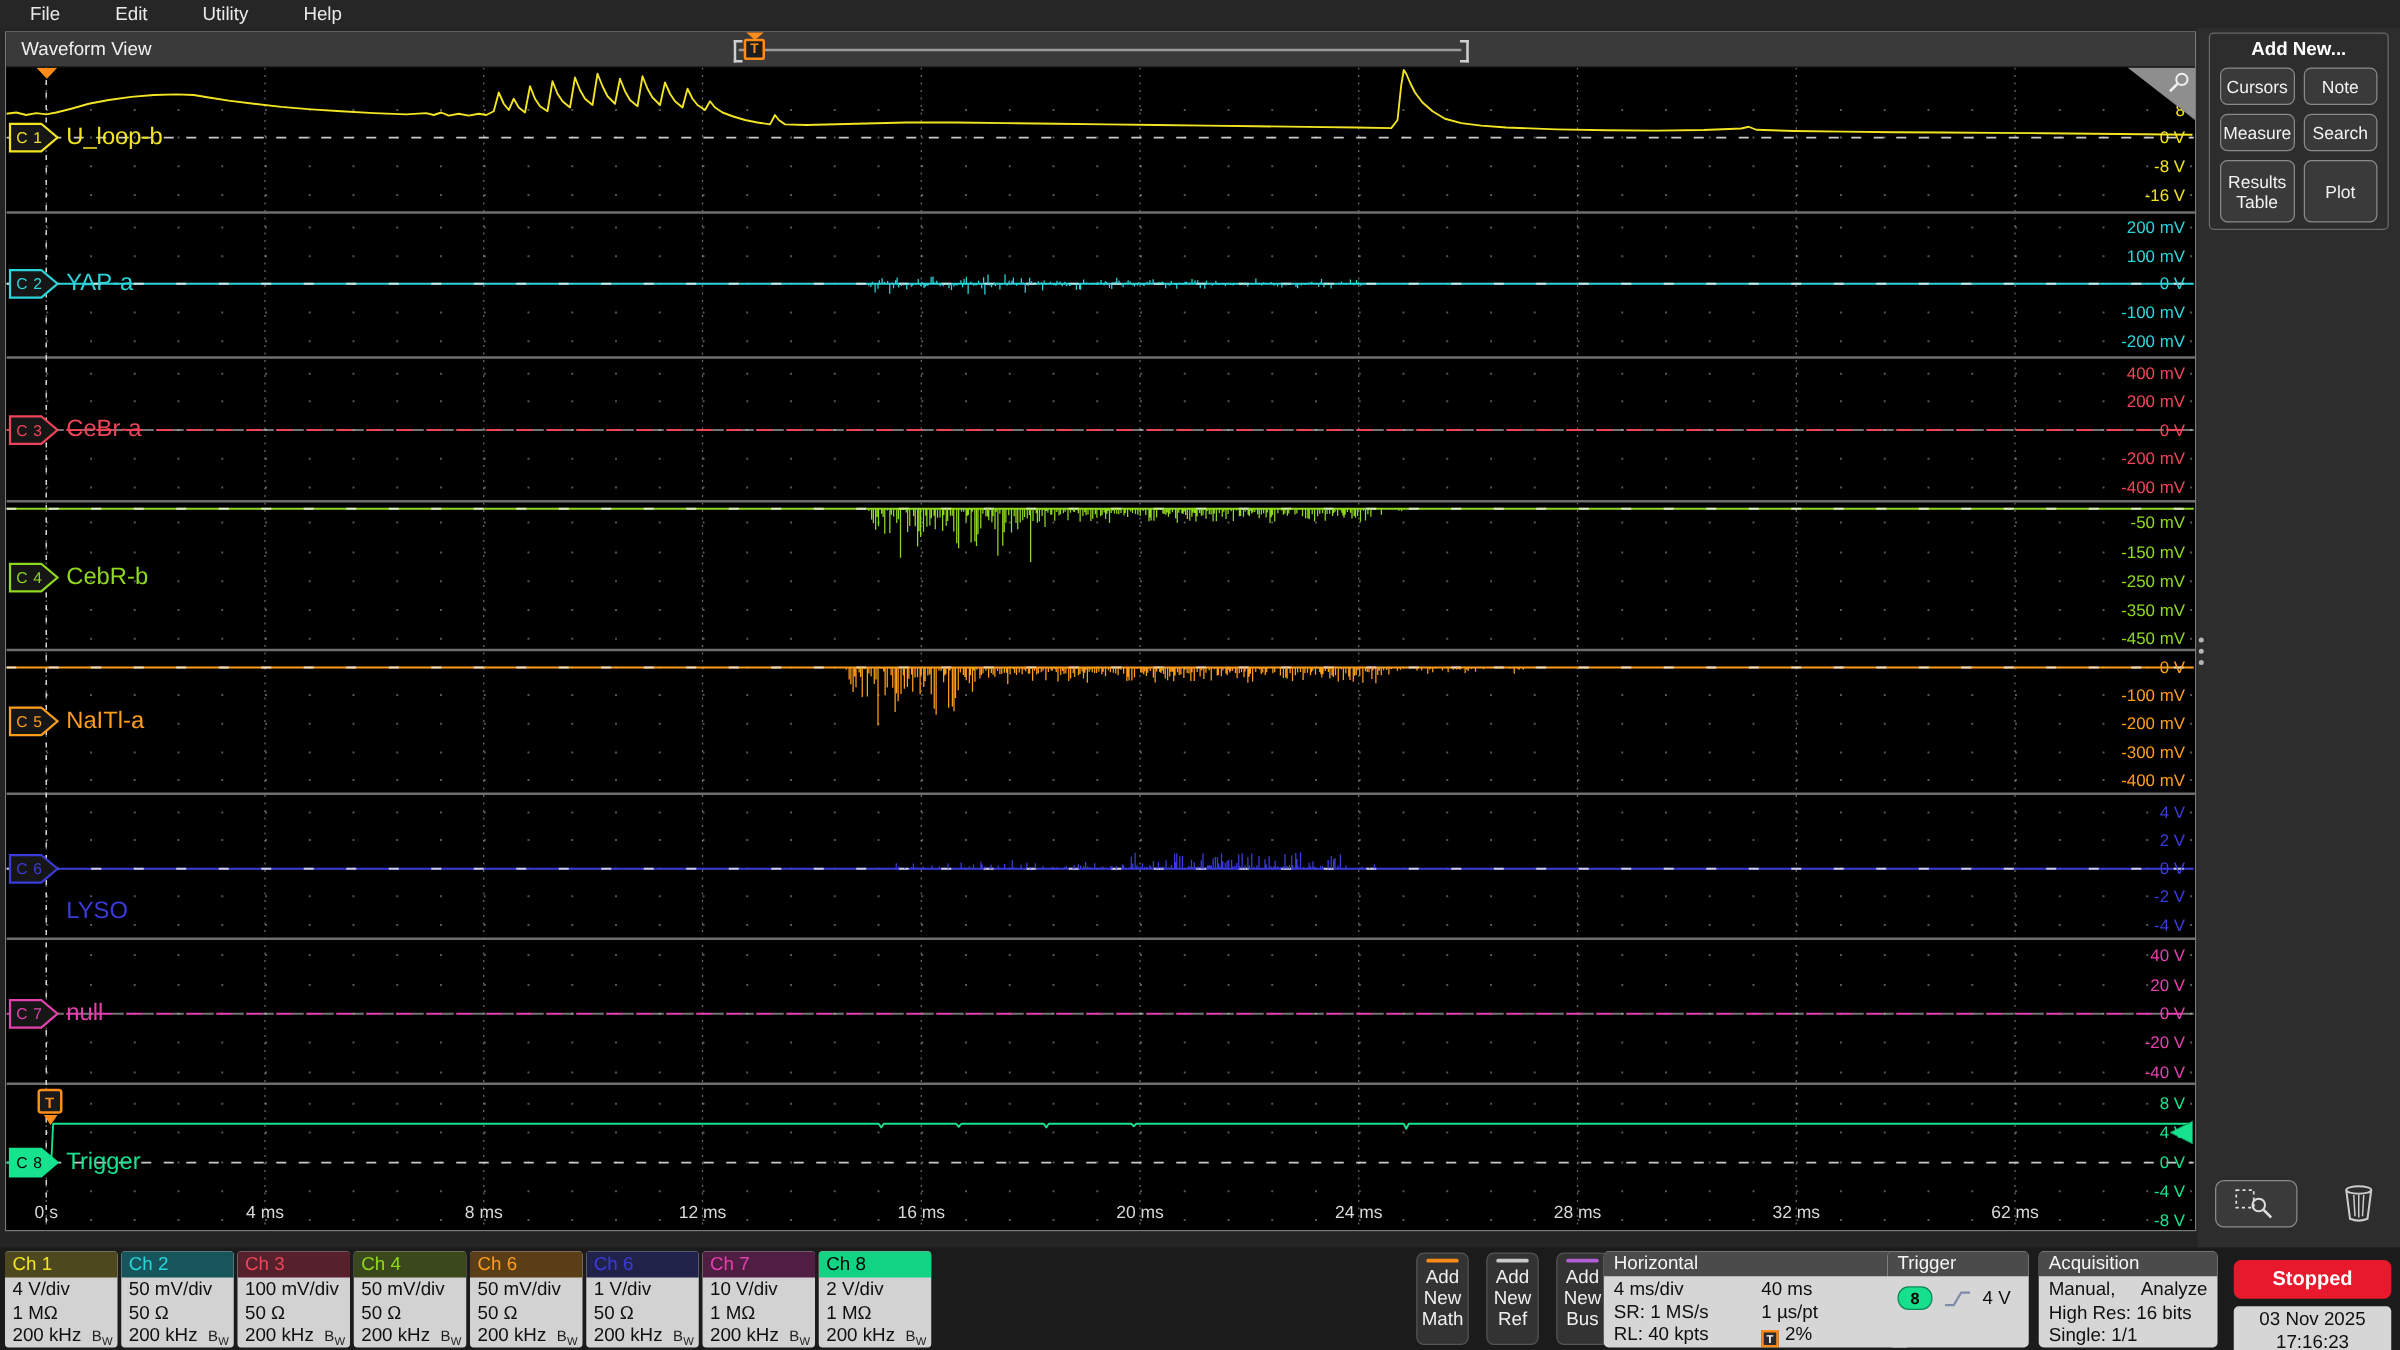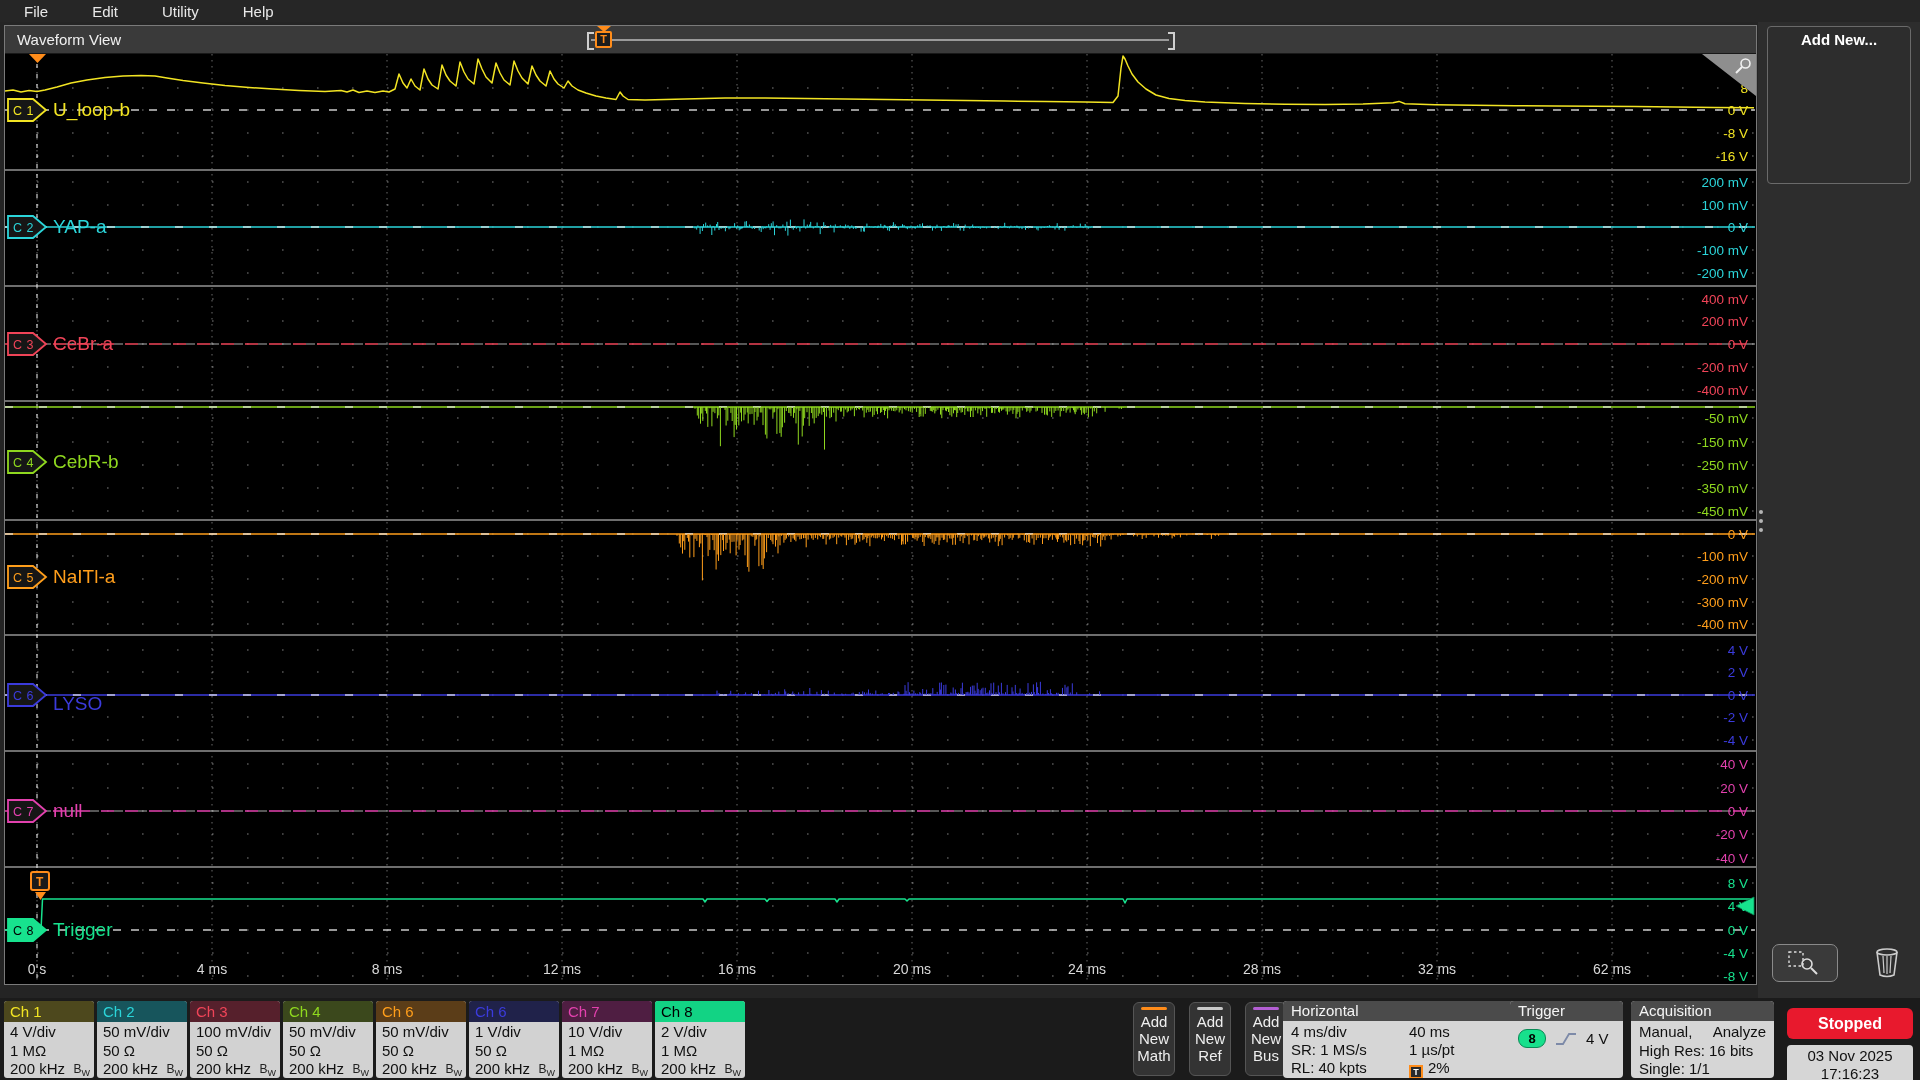--- a/index.html
+++ b/index.html
@@ -235,21 +235,21 @@
         <span class="slabel" style="top:502px;color:#ff9e1b">-100 mV</span>
         <span class="slabel" style="top:525px;color:#ff9e1b">-200 mV</span>
         <span class="slabel" style="top:548px;color:#ff9e1b">-300 mV</span>
         <span class="slabel" style="top:570px;color:#ff9e1b">-400 mV</span>
         <span class="chname" style="top:523px;color:#ff9e1b">NaITl-a</span>
         <span class="slabel" style="top:596px;color:#3b3bdc">4 V</span>
         <span class="slabel" style="top:618px;color:#3b3bdc">2 V</span>
         <span class="slabel" style="top:641px;color:#3b3bdc">0 V</span>
         <span class="slabel" style="top:663px;color:#3b3bdc">-2 V</span>
         <span class="slabel" style="top:686px;color:#3b3bdc">-4 V</span>
-        <span class="chname" style="top:650px;color:#3b3bdc">LYSO</span>
+        <span class="chname" style="top:675px;color:#3b3bdc">LYSO</span>
         <span class="slabel" style="top:710px;color:#e341ae">40 V</span>
         <span class="slabel" style="top:734px;color:#e341ae">20 V</span>
         <span class="slabel" style="top:757px;color:#e341ae">0 V</span>
         <span class="slabel" style="top:780px;color:#e341ae">-20 V</span>
         <span class="slabel" style="top:804px;color:#e341ae">-40 V</span>
         <span class="chname" style="top:757px;color:#e341ae">null</span>
         <span class="slabel" style="top:829px;color:#17e28e">8 V</span>
         <span class="slabel" style="top:852px;color:#17e28e">4 V</span>
         <span class="slabel" style="top:876px;color:#17e28e">0 V</span>
         <span class="slabel" style="top:899px;color:#17e28e">-4 V</span>
@@ -269,20 +269,28 @@
   </div>
 
   <div id="rpanel">
     <div class="drag-dots">
         <i></i>
         <i></i>
         <i></i>
       </div>
     <div id="addnewbox">
       <h3>Add New...</h3>
+      <div id="addnew-btns">
+        <div class="rbtn">Cursors</div>
+        <div class="rbtn">Note</div>
+        <div class="rbtn">Measure</div>
+        <div class="rbtn">Search</div>
+        <div class="rbtn" style="height:40px">Results Table</div>
+        <div class="rbtn" style="height:40px">Plot</div>
+      </div>
     </div>
     <div id="rtools">
       <div id="zoombtn">
         <svg width="62" height="34" viewBox="0 0 62 34">
           <rect x="16" y="7" width="14" height="14" fill="none" stroke="#dddddd" stroke-width="1.4" stroke-dasharray="2.5 2.5"></rect>
           <circle cx="34" cy="19" r="5" fill="none" stroke="#dddddd" stroke-width="1.6"></circle>
           <line x1="38" y1="23" x2="44" y2="29" stroke="#dddddd" stroke-width="2"></line>
         </svg>
       </div>
       <div id="trashbtn">

